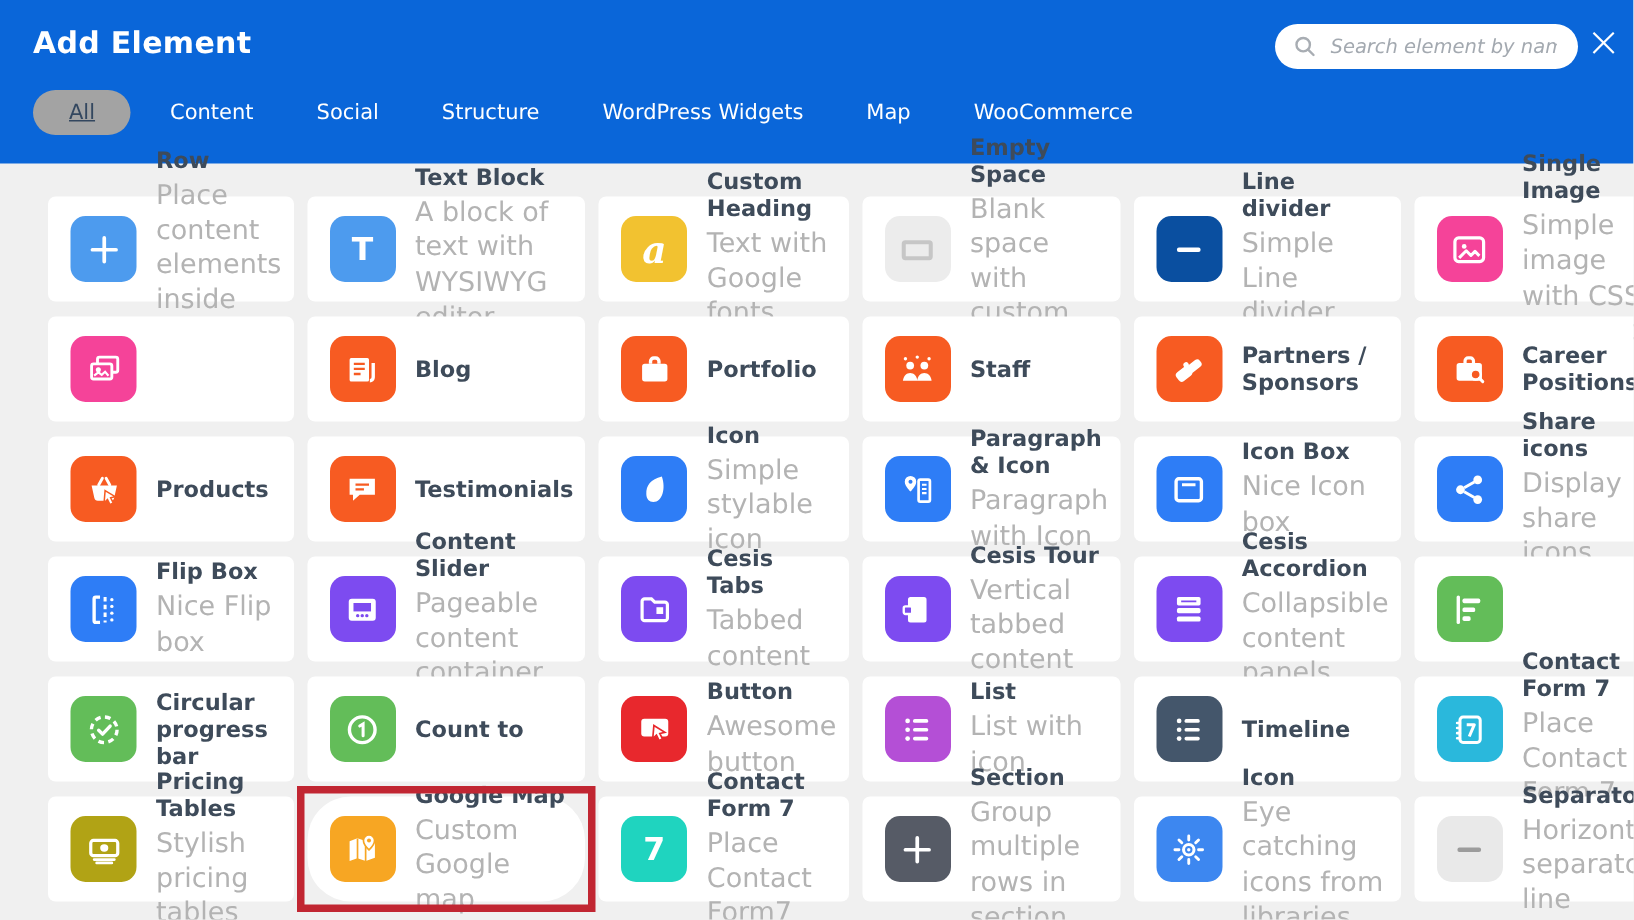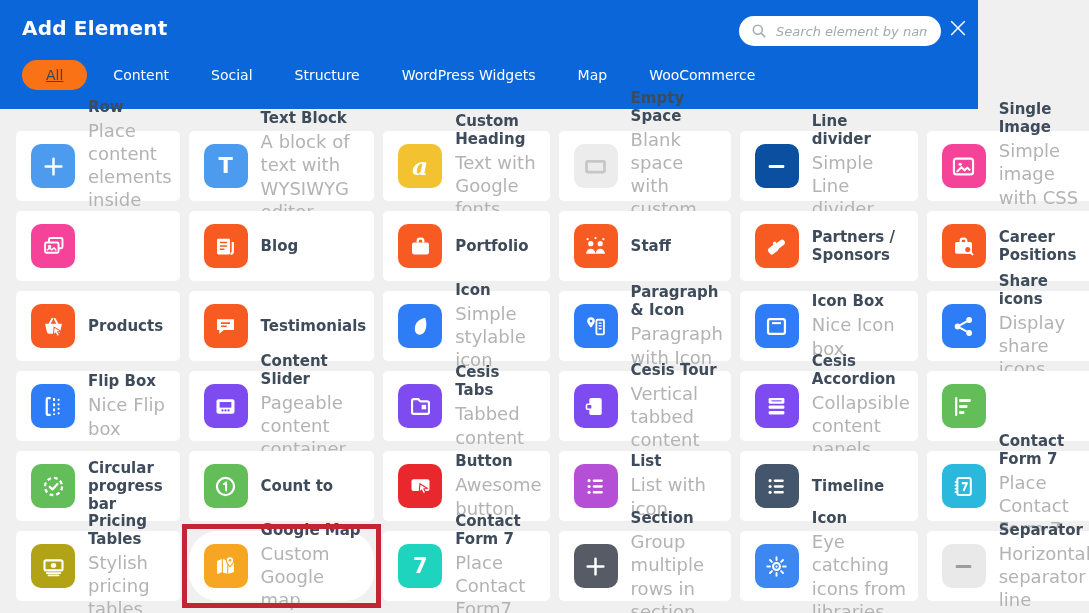--- a/index.html
+++ b/index.html
@@ -3,35 +3,35 @@
 <meta charset="utf-8">
 <style>
   html,body{margin:0;padding:0;}
   body{
     width:1089px;height:613px;overflow:hidden;position:relative;
     background:var(--page-bg,#f0f0f0);
     font-family:"DejaVu Sans","Liberation Sans",sans-serif;
     -webkit-font-smoothing:antialiased;
   }
   
-  .modal-header{position:absolute;top:0;left:0;width:978px;height:109px;background:var(--header-bg,#0a66d9);}
+  .modal-header{position:absolute;top:0;left:0;width:1089px;height:109px;background:var(--header-bg,#0a66d9);}
   .modal-title{position:absolute;left:22px;top:16px;color:#fff;font-size:20px;font-weight:600;letter-spacing:.2px;}
   .tab-bar{position:absolute;left:22px;top:60px;display:flex;align-items:center;height:30px;}
   .tab{color:#fff;font-size:14px;height:30px;line-height:30px;padding:0 16px;margin-right:10px;border-radius:15px;cursor:pointer;white-space:nowrap;}
-  .tab.active{background:#f97316;color:var(--active-tab-text,#33475f);padding:0 24px;font-weight:400;text-decoration:underline;}
+  .tab.active{background:#a3a3a3;color:var(--active-tab-text,#33475f);padding:0 24px;font-weight:400;text-decoration:underline;}
   .search-box{position:absolute;top:16px;right:37px;width:202px;height:30px;background:#fff;border-radius:15px;
     display:flex;align-items:center;gap:7px;padding:0 12px;box-sizing:border-box;}
   .search-box svg{flex:0 0 auto;display:block;}
   .search-box input{border:none;outline:none;background:transparent;width:100%;
     font-family:"DejaVu Sans","Liberation Sans",sans-serif;font-size:13px;font-style:italic;color:#55606a;}
   .search-box input::placeholder{color:#a3a9b0;font-style:italic;}
   .close-btn{position:absolute;top:13px;right:5px;width:30px;height:32px;color:#fff;font-size:28px;font-weight:200;
     line-height:30px;text-align:center;cursor:pointer;user-select:none;}
   
-  .element-grid{position:absolute;top:131px;left:16px;width:1057px;
+  .element-grid{position:absolute;top:131px;left:32px;width:1057px;
     display:grid;grid-template-columns:repeat(6,1fr);gap:10px 9px;}
   .card{background:var(--card-bg,#fff);border-radius:5px;height:70px;display:flex;align-items:center;
     padding:0 8px 0 15px;box-sizing:border-box;position:relative;cursor:pointer;}
   .card.highlighted{z-index:5;border-radius:29px;}
   .card.highlighted::after{content:"";position:absolute;inset:-7px;border:5px solid var(--highlight,#c12632);pointer-events:none;}
   .tile{width:44px;height:44px;border-radius:10px;flex:0 0 44px;margin-right:13px;
     display:flex;align-items:center;justify-content:center;color:#fff;}
   .tile svg{width:27px;height:27px;display:block;}
   .glyph-char{font-weight:700;font-size:21px;line-height:1;}
   .glyph-char[data-name="letter-a-icon"]{font-family:"DejaVu Serif","Liberation Serif",serif;font-style:italic;font-size:25px;font-weight:600;}

